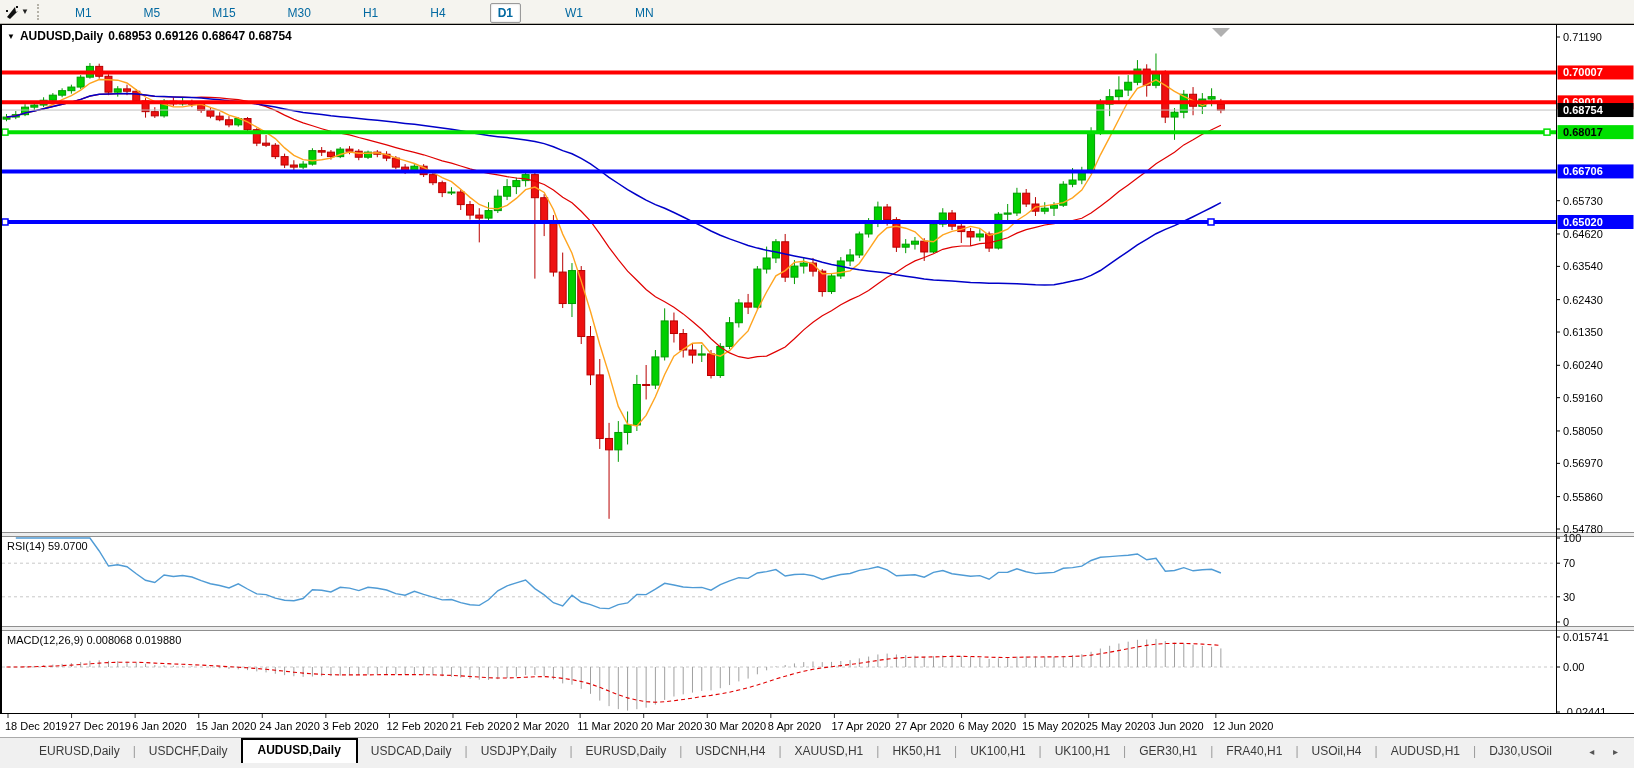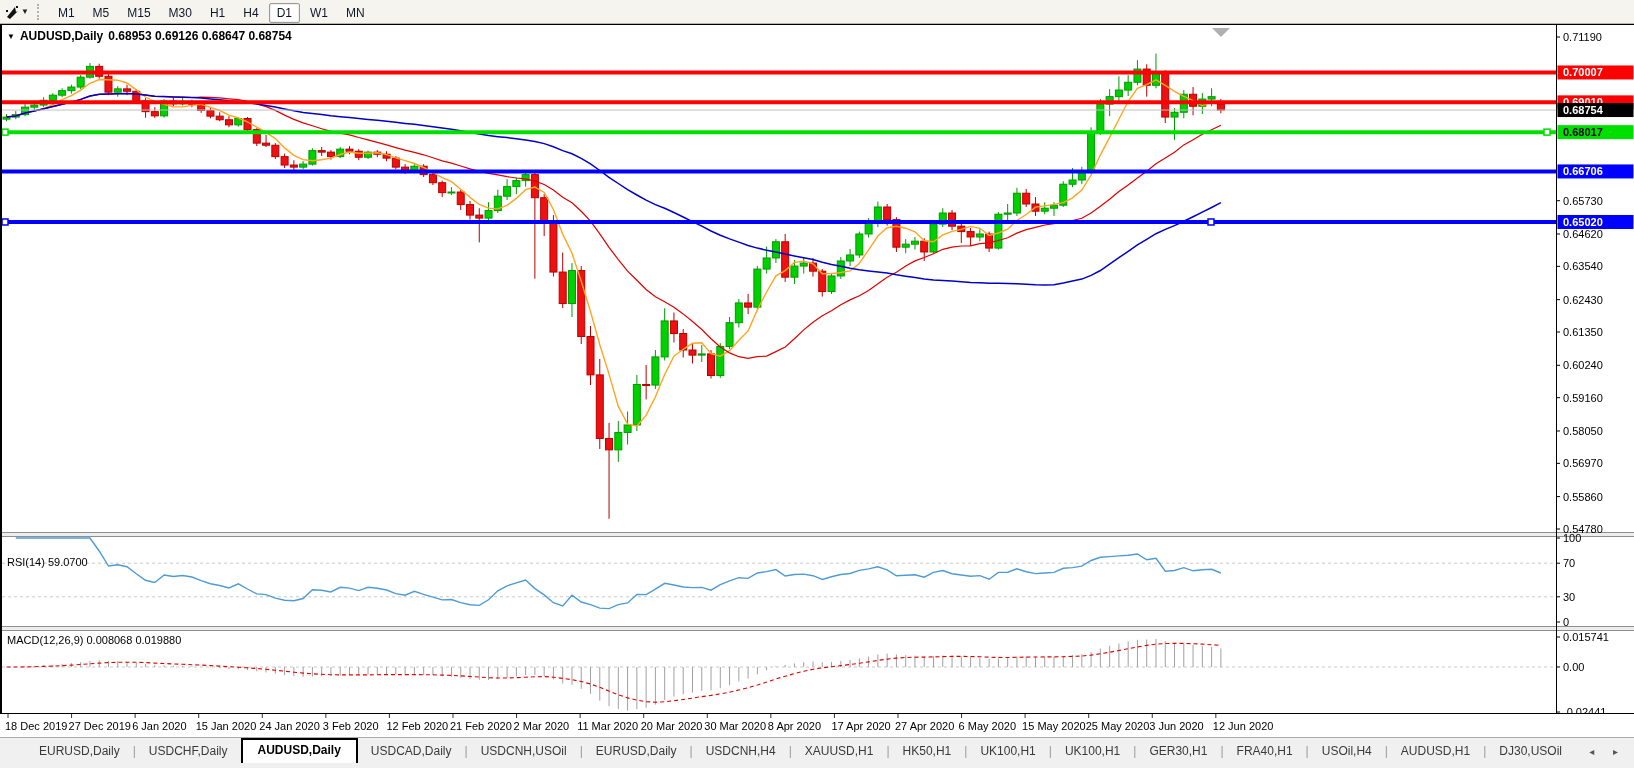--- a/index.html
+++ b/index.html
@@ -5,32 +5,32 @@
   html,body{margin:0;padding:0;background:#d4d0c8;}
   #app{position:relative;width:1634px;height:768px;background:#f0f0f0;overflow:hidden;
        font-family:"Liberation Sans",sans-serif;}
 
   
   .toolbar{position:absolute;top:0;left:0;width:100%;height:24px;background:#f5f4ef;
            border-bottom:1px solid #b9b6ae;display:flex;align-items:center;padding-left:3px;box-sizing:border-box;}
   .tool-icon{width:16px;height:16px;display:inline-block;margin:0 1px;}
   .dd-arrow{font-size:8px;color:#222;margin:0 2px 0 0;}
   .grip{width:2px;height:16px;border-left:2px dotted #b5b2a8;margin:0 8px 0 6px;}
-  .tf-btn{font-size:12px;color:#0f172a;padding:2px 7px;margin:0 1px;border:1px solid transparent;
+  .tf-btn{font-size:12px;color:#0369a1;padding:2px 7px;margin:0 18px;border:1px solid transparent;
           border-radius:2px;line-height:14px;cursor:default;}
-  .tf-btn.active{background:#ffffff;border-color:#9a9a9a;box-shadow:inset 0 0 2px #c4c4c4;}
+  .tf-btn.active{background:#ffffff;border-color:#9a9a9a;box-shadow:inset 0 0 2px #c4c4c4;font-weight:bold;}
 
   
   .chart-frame{position:absolute;top:24px;left:0;width:1634px;height:713px;background:#ffffff;}
   #chart-svg{position:absolute;top:0;left:0;}
   .chart-title{position:absolute;top:5px;left:7px;font-size:12px;font-weight:700;color:#000;
                display:flex;align-items:center;gap:5px;}
   .chart-title .dd{font-size:8px;}
   .panel-label{position:absolute;left:7px;font-size:11px;color:#000;font-weight:400;}
-  .rsi-label{top:532px;}
+  .rsi-label{top:516px;}
   .macd-label{top:610px;}
 
   
   .tabbar{position:absolute;top:737px;left:0;width:1634px;height:26px;background:#f0f0f0;
           border-top:1px solid #aaa;display:flex;align-items:flex-end;padding-left:26px;box-sizing:border-box;}
   .tab{font-size:12px;color:#3a3a3a;padding:4px 13px 5px 13px;white-space:nowrap;cursor:default;}
   .tab.active{background:#ffffff;border:2px solid #000;border-bottom:none;font-weight:700;color:#000;
               padding:3px 15px 6px 15px;}
   .sep{color:#999;font-size:12px;padding-bottom:5px;}
   .tab-arrows{position:absolute;right:8px;bottom:6px;font-size:10px;color:#555;letter-spacing:8px;}
@@ -606,21 +606,21 @@
   </div>
 
   <div class="tabbar">
     <span id="tabs-container" style="display:flex;align-items:flex-end;">
         <span class="tab">EURUSD,Daily</span>
         <span class="sep">|</span>
         <span class="tab">USDCHF,Daily</span>
         <span class="tab active">AUDUSD,Daily</span>
         <span class="tab">USDCAD,Daily</span>
         <span class="sep">|</span>
-        <span class="tab">USDCNH,USOil</span>
+        <span class="tab">USDJPY,Daily</span>
         <span class="sep">|</span>
         <span class="tab">EURUSD,Daily</span>
         <span class="sep">|</span>
         <span class="tab">USDCNH,H4</span>
         <span class="sep">|</span>
         <span class="tab">XAUUSD,H1</span>
         <span class="sep">|</span>
         <span class="tab">HK50,H1</span>
         <span class="sep">|</span>
         <span class="tab">UK100,H1</span>

